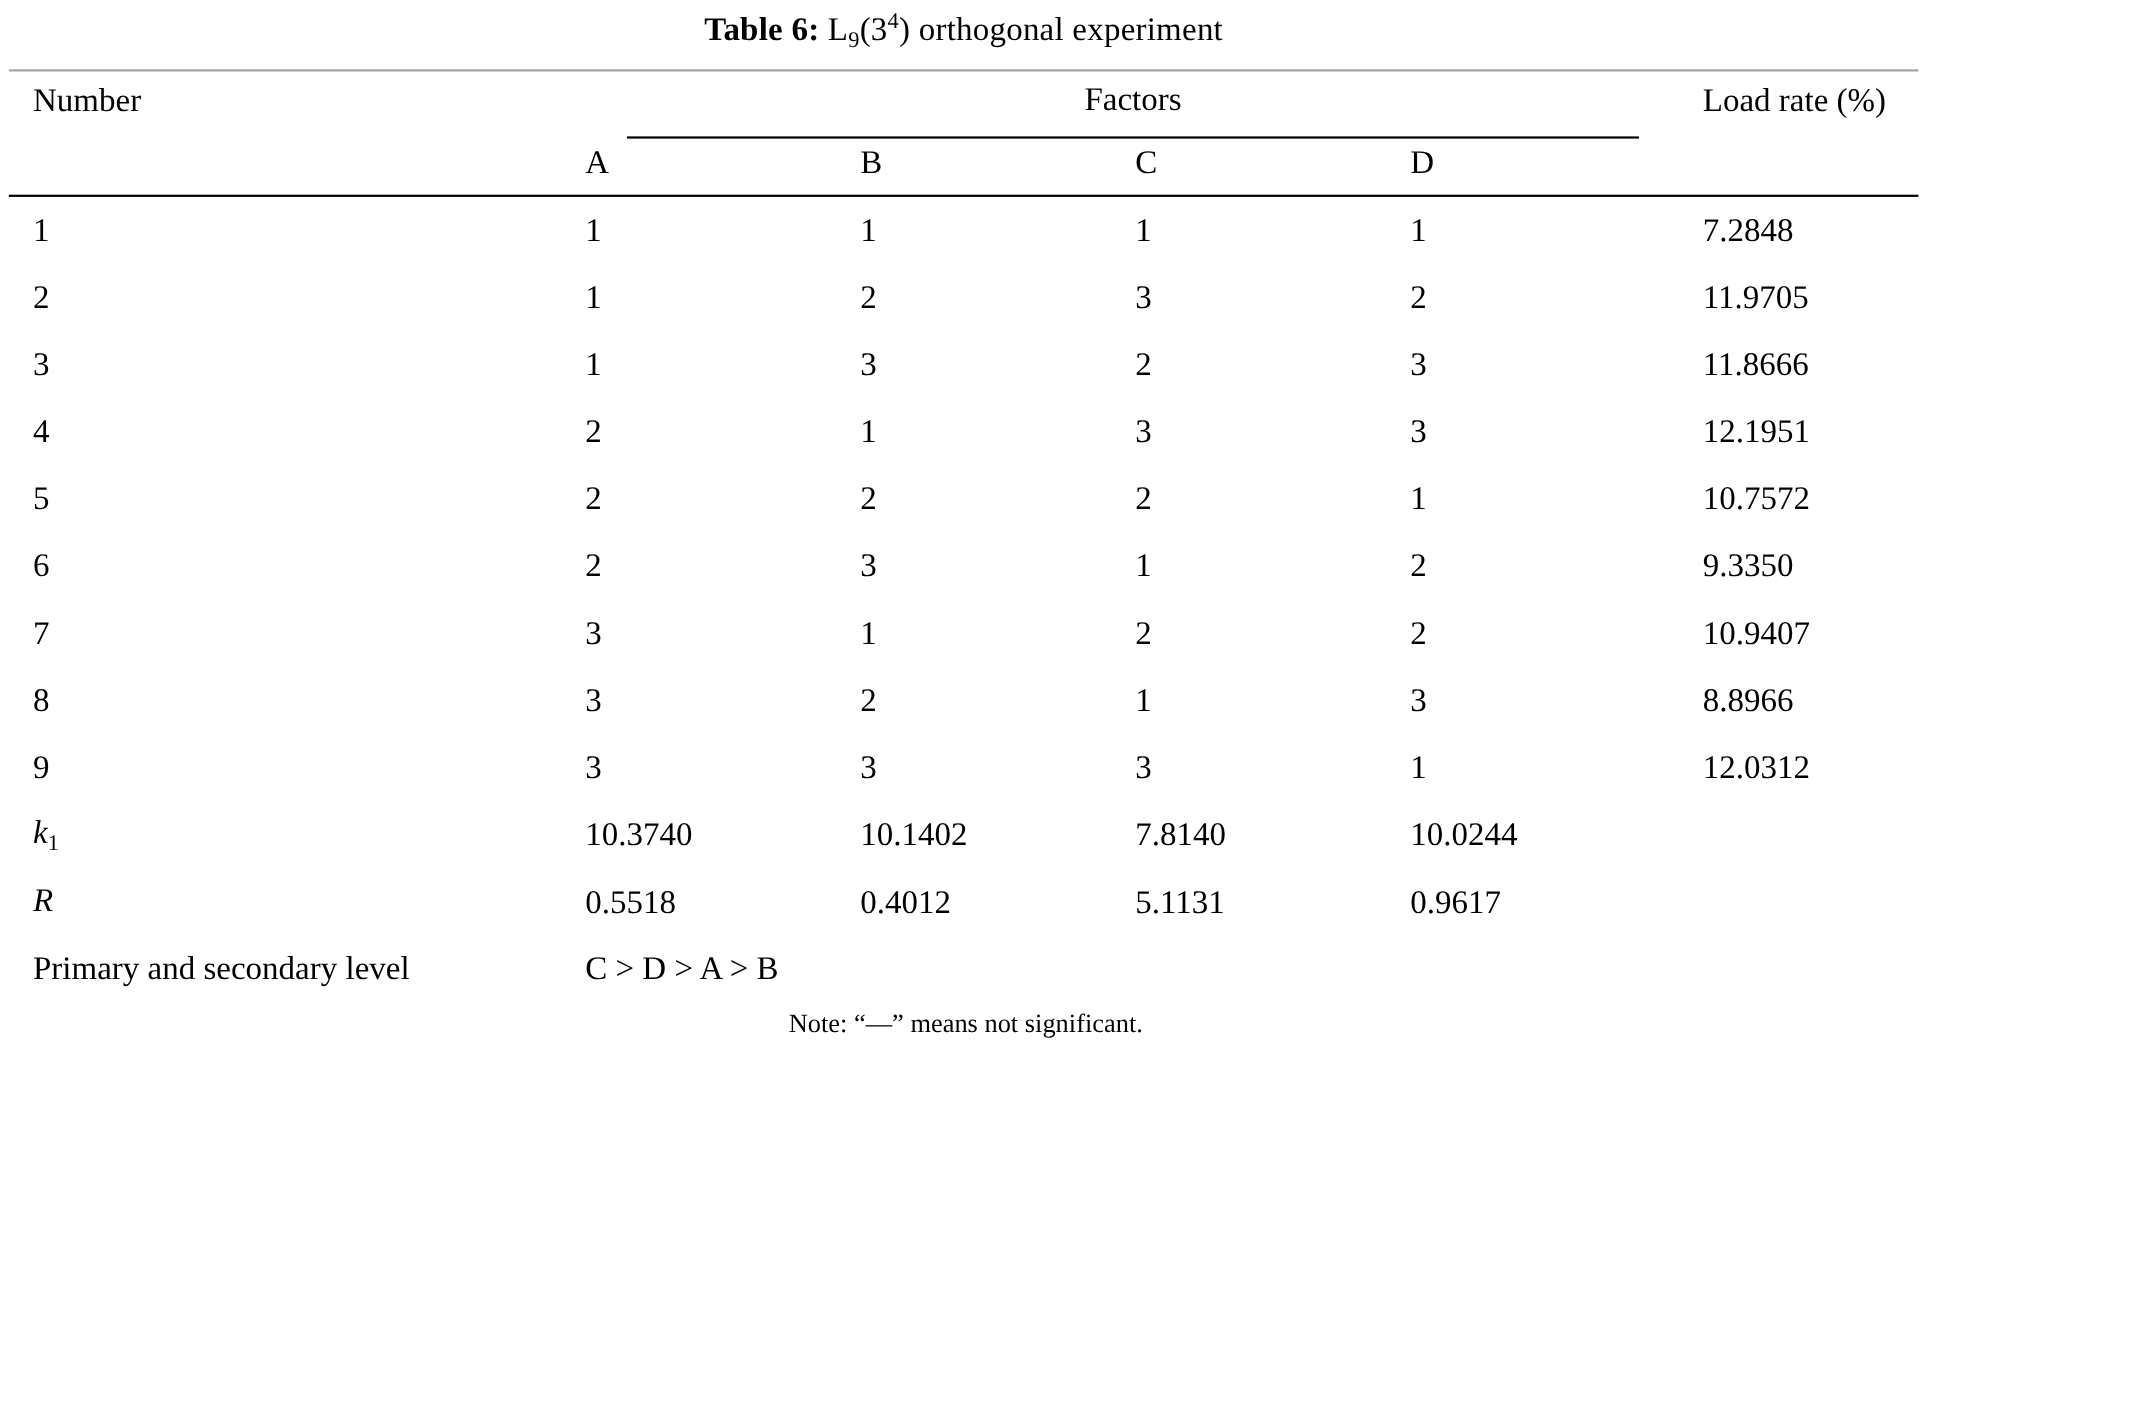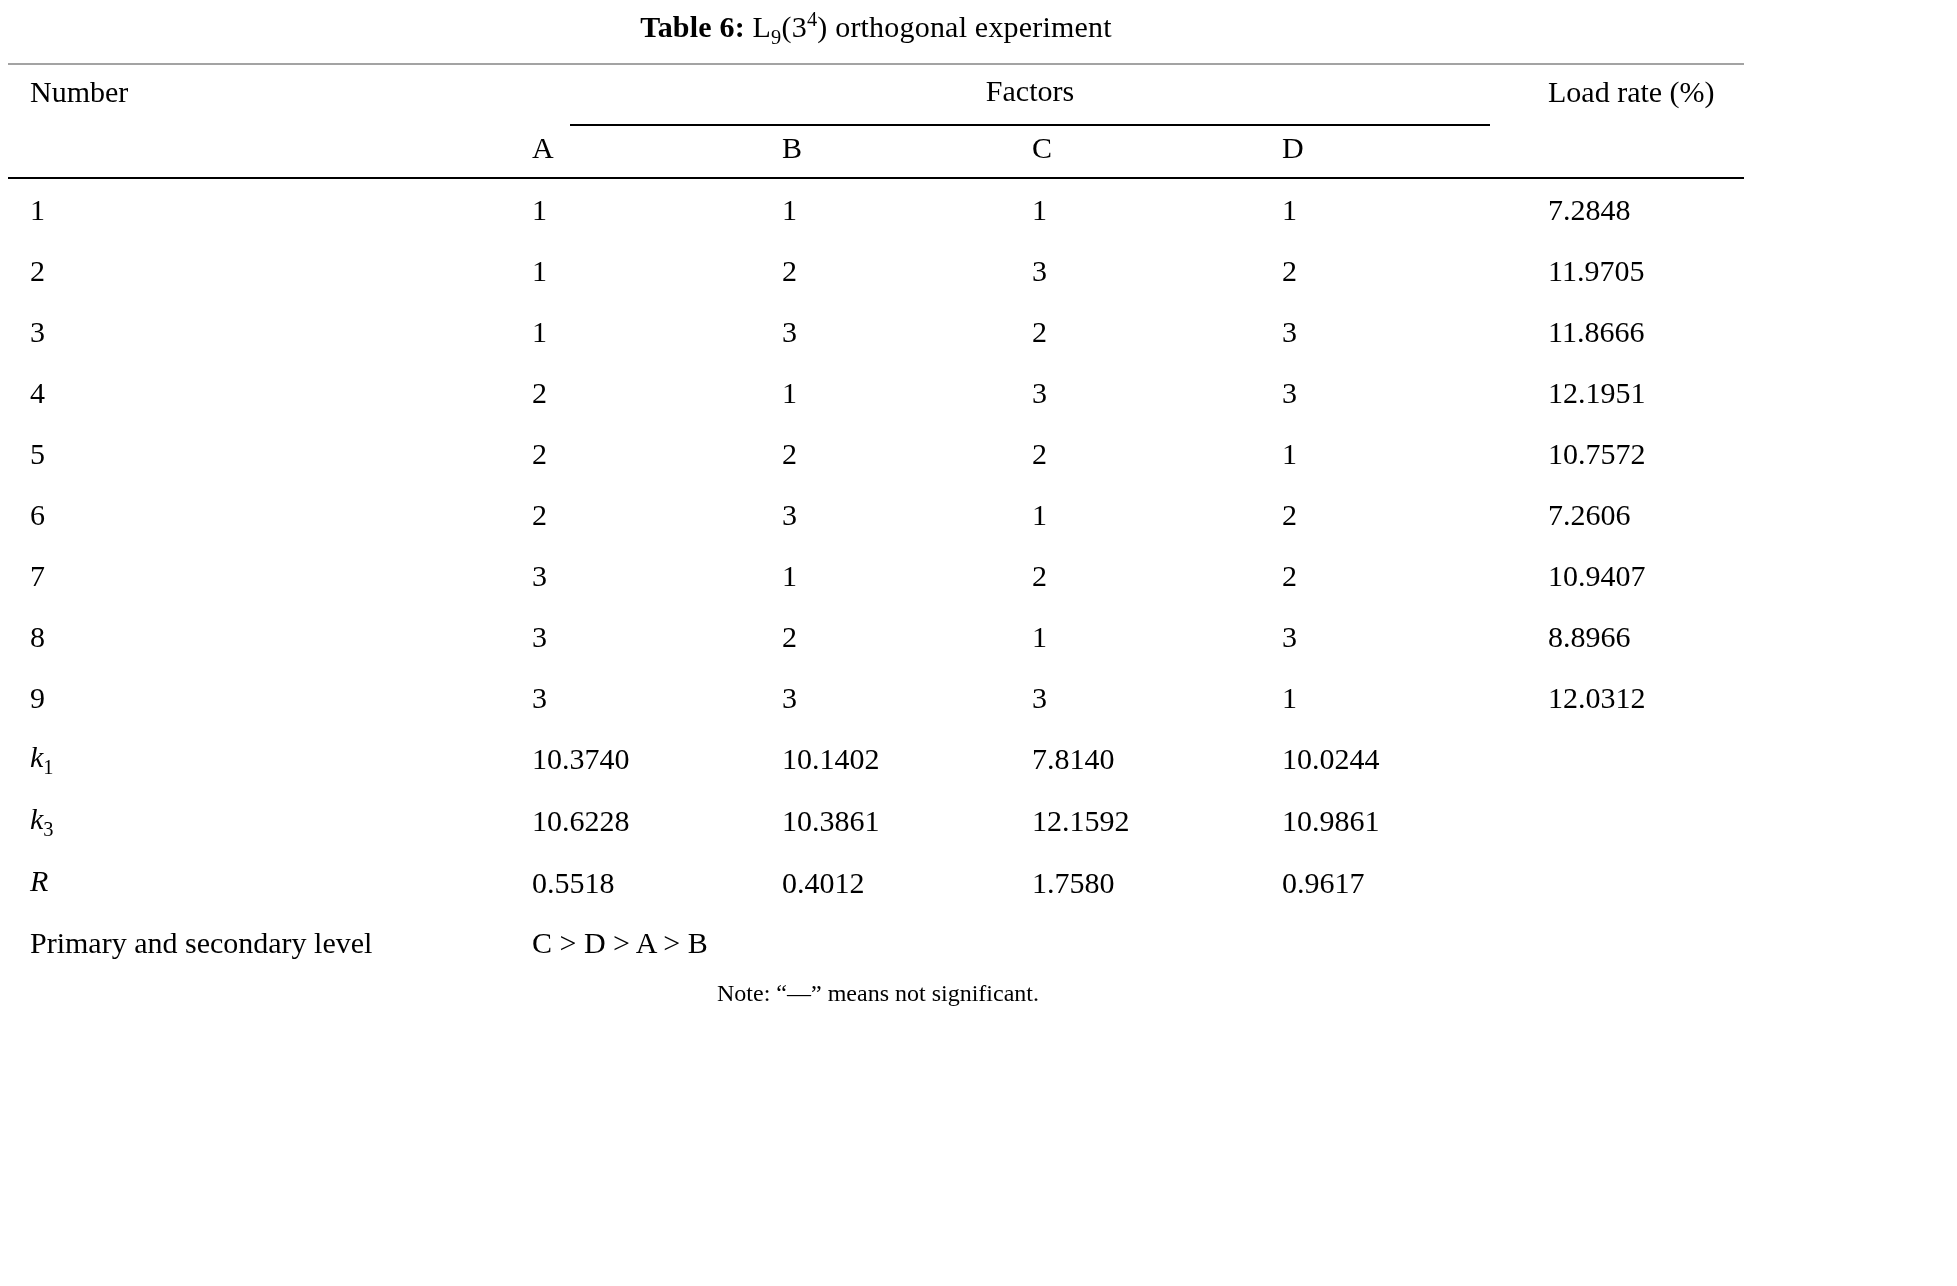--- a/index.html
+++ b/index.html
@@ -179,21 +179,21 @@
         <td class="cellpad">2</td>
         <td class="cellpad">1</td>
         <td class="c-load">10.7572</td>
       </tr>
       <tr class="drow">
         <td class="c-num">6</td>
         <td class="cellpad">2</td>
         <td class="cellpad">3</td>
         <td class="cellpad">1</td>
         <td class="cellpad">2</td>
-        <td class="c-load">7.2606</td>
+        <td class="c-load">9.3350</td>
       </tr>
       <tr class="drow">
         <td class="c-num">7</td>
         <td class="cellpad">3</td>
         <td class="cellpad">1</td>
         <td class="cellpad">2</td>
         <td class="cellpad">2</td>
         <td class="c-load">10.9407</td>
       </tr>
       <tr class="drow">
@@ -218,38 +218,28 @@
           <span class="ital">k</span><sub>1</sub>
         </td>
         <td class="cellpad">10.3740</td>
         <td class="cellpad">10.1402</td>
         <td class="cellpad">7.8140</td>
         <td class="cellpad">10.0244</td>
         <td class="c-load"></td>
       </tr>
 
 
-      <tr class="krow">
-        <td class="c-num">
-          <span class="ital">k</span><sub>3</sub>
-        </td>
-        <td class="cellpad bold">10.6228</td>
-        <td class="cellpad">10.3861</td>
-        <td class="cellpad bold">12.1592</td>
-        <td class="cellpad bold">10.9861</td>
-        <td class="c-load"></td>
-      </tr>
 
       <tr class="krow">
         <td class="c-num">
           <span class="ital">R</span><sub></sub>
         </td>
         <td class="cellpad">0.5518</td>
         <td class="cellpad">0.4012</td>
-        <td class="cellpad">1.7580</td>
+        <td class="cellpad">5.1131</td>
         <td class="cellpad">0.9617</td>
         <td class="c-load"></td>
       </tr>
 
       <tr class="srow">
         <td class="c-num">Primary and secondary level</td>
         <td class="cellpad" colspan="5">C &gt; D &gt; A &gt; B</td>
       </tr>
     </tbody>
   </table>

